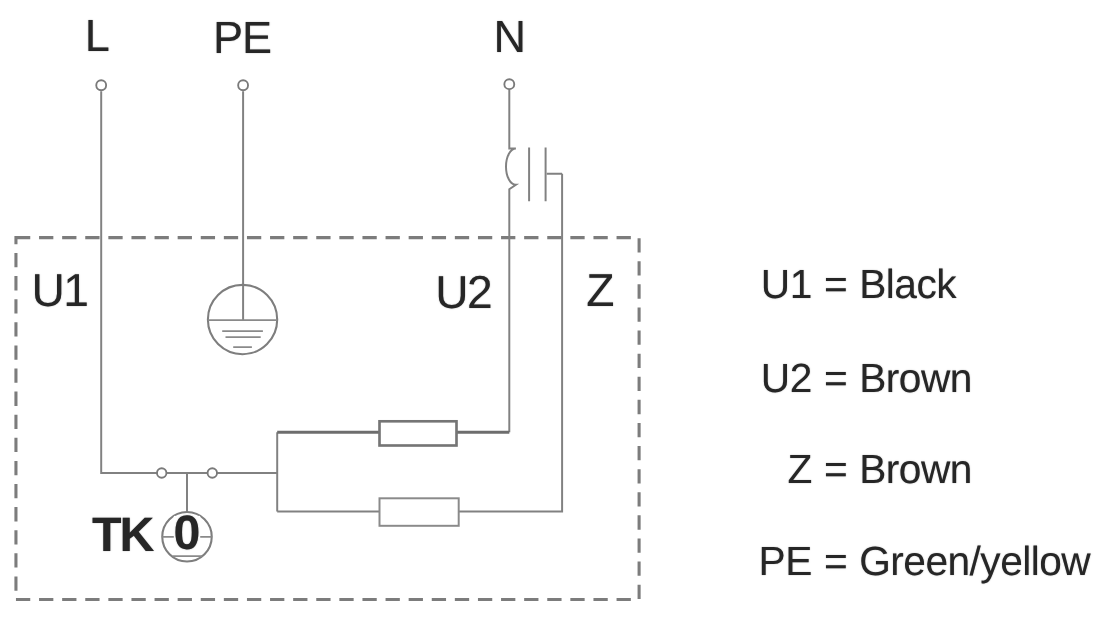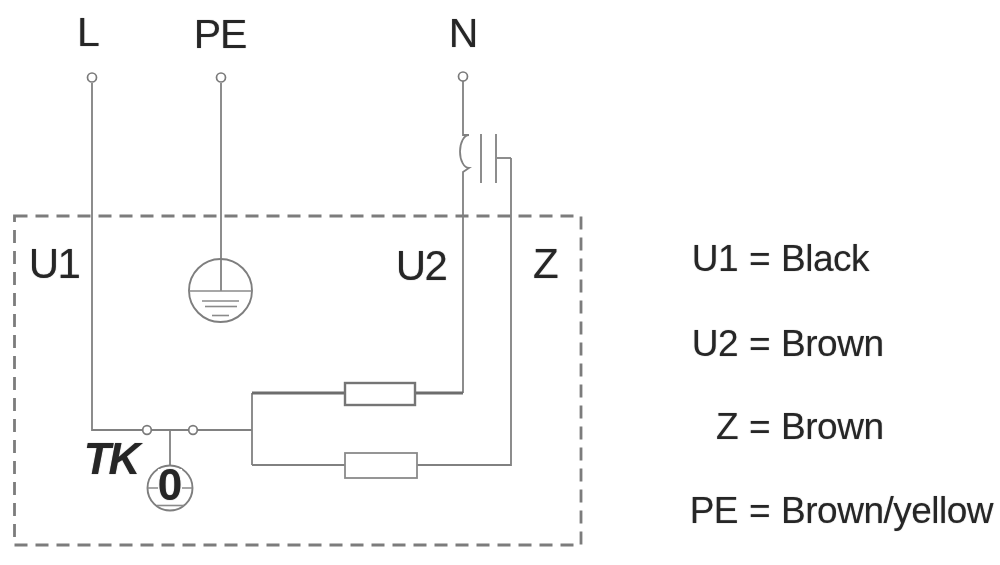--- a/index.html
+++ b/index.html
@@ -96,37 +96,37 @@
     </g>
   </svg>
 
   <div class="lbl big" style="left:88px;top:12px;">L</div>
   <div class="lbl big" style="left:220px;top:14px;">PE</div>
   <div class="lbl big" style="left:463px;top:13px;">N</div>
 
   <div class="lbl boxlbl" style="left:54px;top:243px;">U1</div>
   <div class="lbl boxlbl" style="left:421px;top:245px;">U2</div>
   <div class="lbl boxlbl" style="left:545px;top:243px;">Z</div>
-  <div class="lbl tk" style="left:111px;top:437px;font-style:italic;">TK</div>
+  <div class="lbl tk" style="left:111px;top:465px;">TK</div>
   <div class="lbl zero" style="left:170px;top:463px;">0</div>
 
   <div class="legend-row" style="top:240px;">
     <span class="legend-term">U1</span>
     <span class="legend-eq">=</span>
     <span class="legend-val">Black</span>
   </div>
   <div class="legend-row" style="top:325px;">
     <span class="legend-term">U2</span>
     <span class="legend-eq">=</span>
     <span class="legend-val">Brown</span>
   </div>
   <div class="legend-row" style="top:408px;">
     <span class="legend-term">Z</span>
     <span class="legend-eq">=</span>
     <span class="legend-val">Brown</span>
   </div>
   <div class="legend-row" style="top:492px;">
     <span class="legend-term">PE</span>
     <span class="legend-eq">=</span>
-    <span class="legend-val">Brown/yellow</span>
+    <span class="legend-val">Green/yellow</span>
   </div>
 
 </div>
 
 </body></html>

